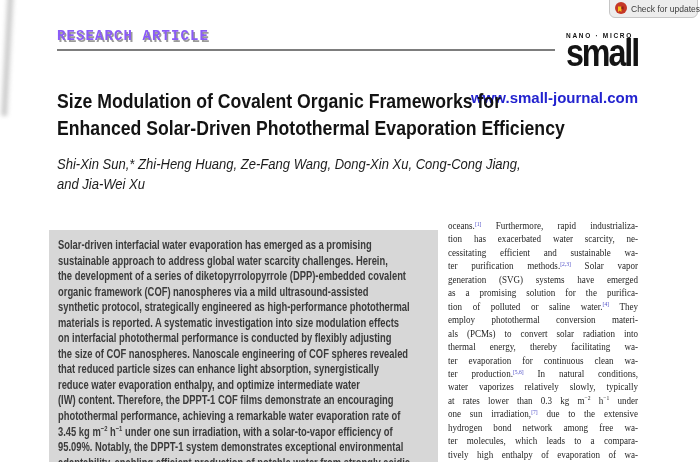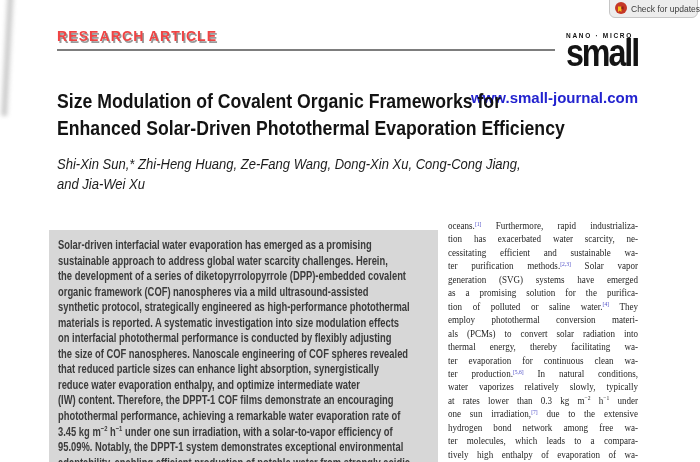--- a/index.html
+++ b/index.html
@@ -18,21 +18,21 @@
     position:absolute;left:609px;top:-7px;width:89px;height:25px;
     background:#ededed;border:1px solid #c6c6c6;border-radius:6px;
     display:flex;align-items:flex-end;box-sizing:border-box;
     padding:0 5px 3px 5px;gap:4px;
   }
   .badge svg{flex:0 0 auto;display:block;}
   .badge-label{font-size:8.5px;color:#3c3c3c;line-height:10px;white-space:nowrap;margin-top:8px;}
   
   .kicker{
     position:absolute;left:57px;top:28px;font-size:14px;font-weight:bold;
-    letter-spacing:1.1px;color:#ef4444;text-shadow:1.5px 1.5px 0 #9a9a9a;white-space:nowrap;
+    letter-spacing:1.1px;color:#8b5cf6;text-shadow:1.5px 1.5px 0 #9a9a9a;white-space:nowrap;font-family:Liberation Mono, monospace;
   }
   .rule{position:absolute;left:57px;top:49px;width:498px;height:2px;background:#7d7d7d;}
   
   .logo{position:absolute;right:62px;top:32px;text-align:right;}
   .logo-top{font-size:6.5px;font-weight:bold;letter-spacing:1.7px;color:#111;margin-right:5px;}
   .logo-word{
     font-size:38px;font-weight:bold;line-height:28px;letter-spacing:-2.5px;color:#141414;
     transform:scaleX(.85);transform-origin:100% 50%;white-space:nowrap;
   }
   .logo-url{font-size:15px;font-weight:bold;color:#2323cf;margin-top:22px;white-space:nowrap;}

